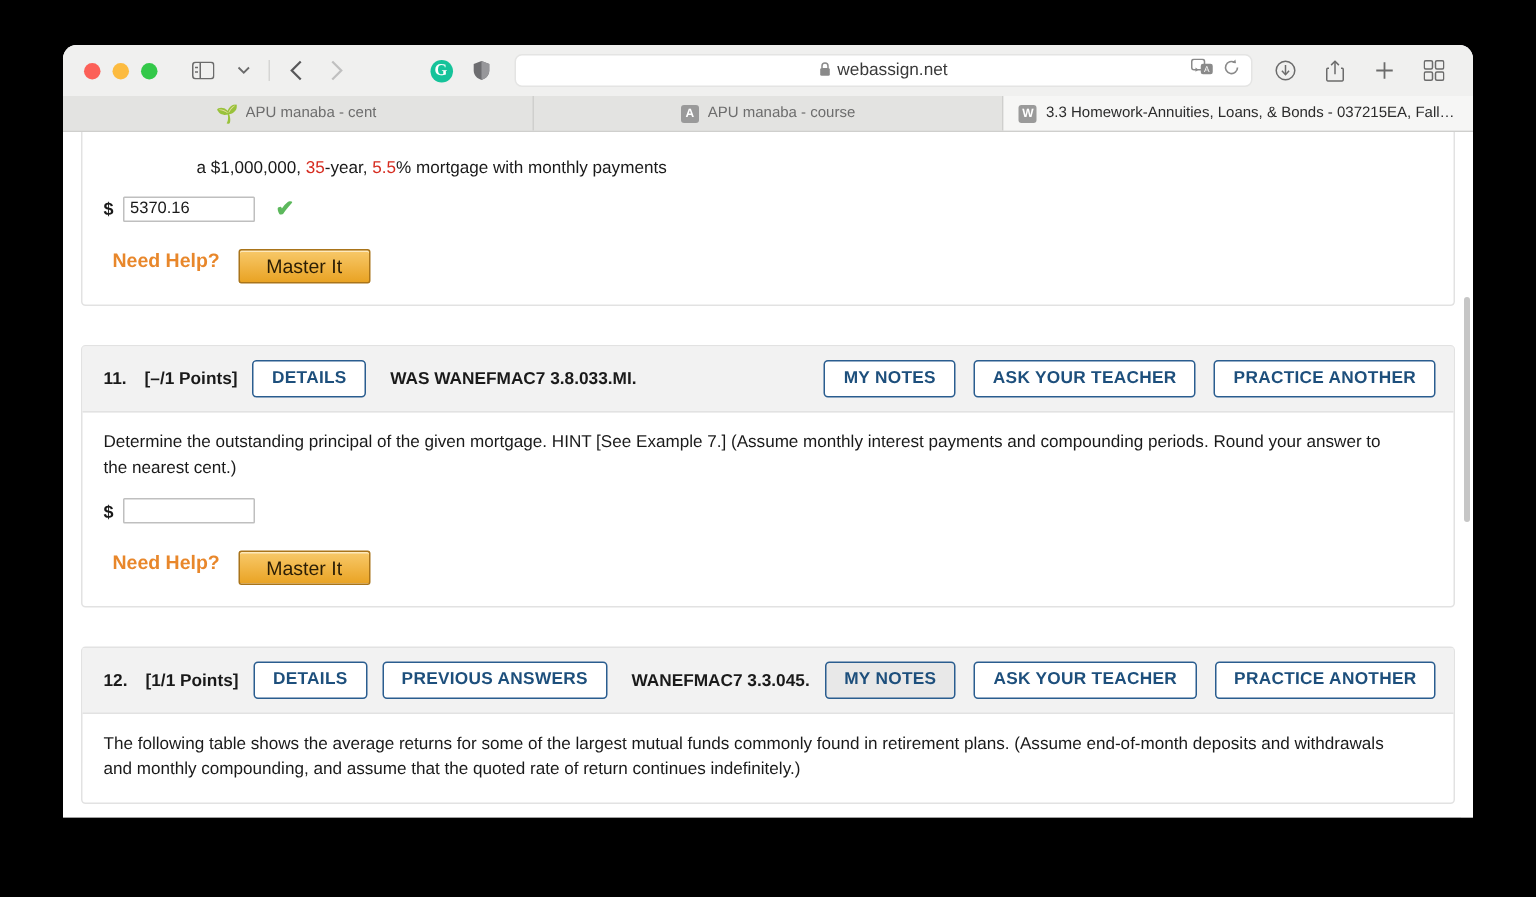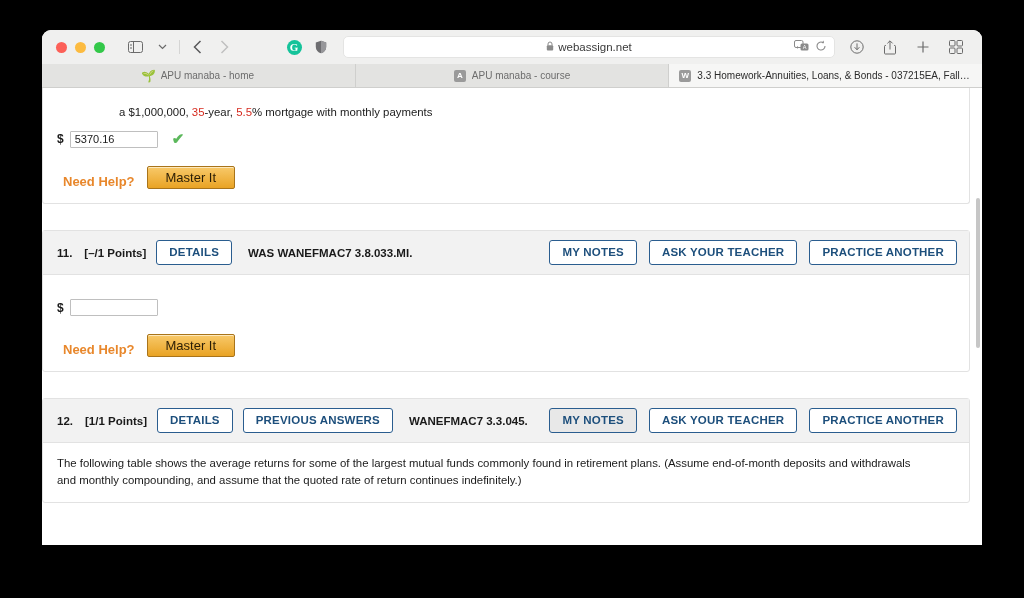--- a/index.html
+++ b/index.html
@@ -140,21 +140,21 @@
     position: absolute;
     right: 2px;
     top: 110px;
     width: 4px; height: 150px;
     background: #c6c6c6;
     border-radius: 2px;
   }
 
   
   .qcard {
-    margin: 0 12px 0 0;
+    margin: 0 12px 0 12px;
     background: #ffffff;
     border: 1px solid #e2e2e2;
     border-radius: 3px;
   }
   .qcard.partial-top { border-top: none; border-radius: 0 0 3px 3px; }
 
   .qhead {
     background: #f2f2f2;
     border-bottom: 1px solid #e2e2e2;
     height: 44px;
@@ -220,21 +220,21 @@
     background: #fff;
     font-size: 11px;
     color: #1a1a1a;
     padding: 1px 4px;
     font-family: "Liberation Sans", sans-serif;
     border-radius: 1px;
   }
   .check { color: #5cb85c; font-size: 15px; margin-left: 8px; font-weight: bold; }
 
   .needhelp-row {
-    display: flex; align-items: flex-end; gap: 12px;
+    display: flex; align-items: flex-start; gap: 12px;
     margin-top: 18px; margin-left: 6px;
   }
   .needhelp {
     color: #e8872b;
     font-size: 13px;
     font-weight: bold;
   }
   .masterit {
     background: linear-gradient(#f8c96a, #e9a324);
     border: 1px solid #a9741a;
@@ -353,21 +353,21 @@
             <rect x="0.5" y="8" width="5.5" height="5.5" rx="1" fill="none" stroke="currentColor"></rect>
             <rect x="8" y="8" width="5.5" height="5.5" rx="1" fill="none" stroke="currentColor"></rect>
           </svg>
       </div>
     </div>
   </div>
 
   <div class="tabbar">
     <div class="tab">
       <span class="tab-favicon leaf">🌱</span>
-      <span class="tab-label">APU manaba - home</span>
+      <span class="tab-label">APU manaba - cent</span>
     </div>
     <div class="tab">
       <span class="tab-favicon">A</span>
       <span class="tab-label">APU manaba - course</span>
     </div>
     <div class="tab active">
       <span class="tab-favicon">W</span>
       <span class="tab-label">3.3 Homework-Annuities, Loans, &amp; Bonds - 037215EA, Fall 2022 | W...</span>
     </div>
   </div>
@@ -400,20 +400,21 @@
           <span class="qpoints">[–/1 Points]</span>
           <button class="wa-btn">DETAILS</button>
           <span class="qcode">WAS WANEFMAC7 3.8.033.MI.</span>
           <div class="qhead-right">
             <button class="wa-btn">MY NOTES</button>
             <button class="wa-btn">ASK YOUR TEACHER</button>
             <button class="wa-btn">PRACTICE ANOTHER</button>
           </div>
         </div>
         <div class="qbody">
+          <div class="qtext">Determine the outstanding principal of the given mortgage. HINT [See Example 7.] (Assume monthly interest payments and compounding periods. Round your answer to the nearest cent.)</div>
           <div class="answer-row">
             <span class="dollar">$</span>
             <input class="ansfield" type="text" value="" style="">
           </div>
           <div class="needhelp-row">
             <span class="needhelp">Need Help?</span>
             <button class="masterit">Master It</button>
           </div>
         </div>
       </div>

